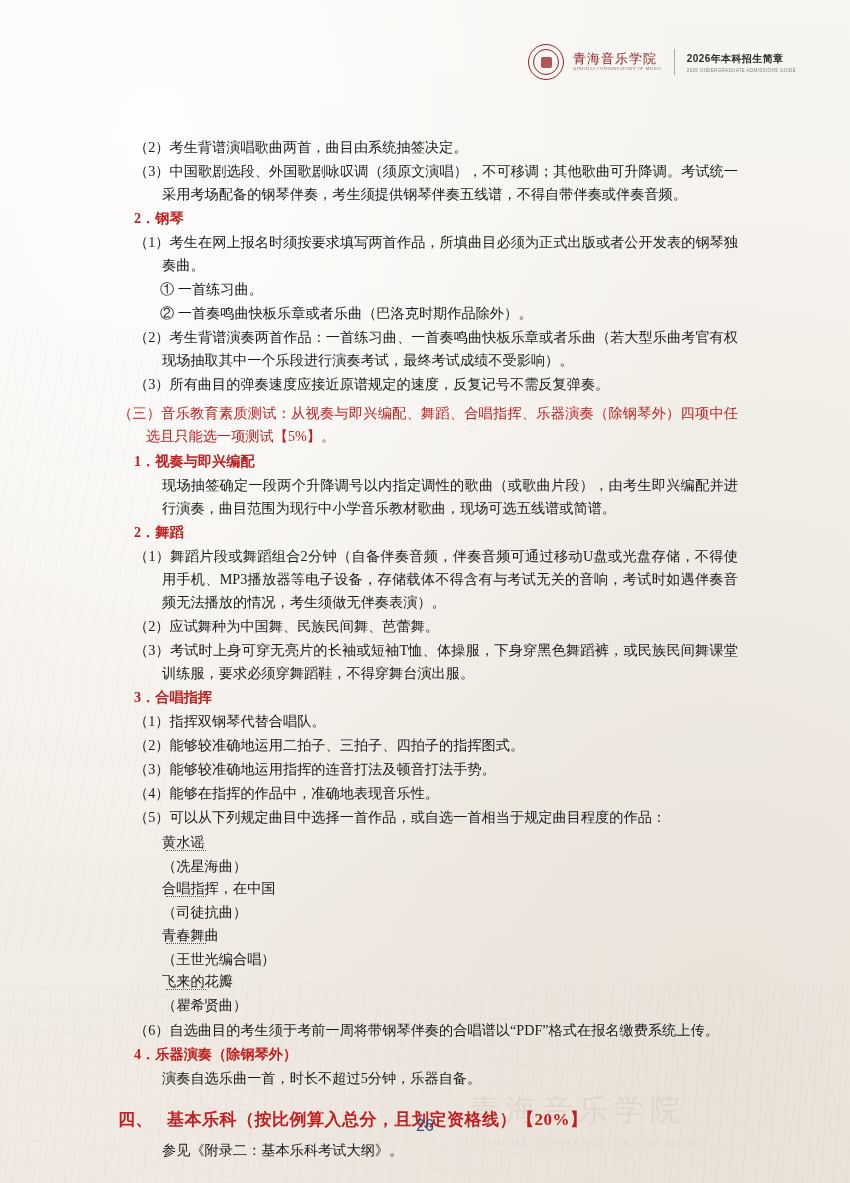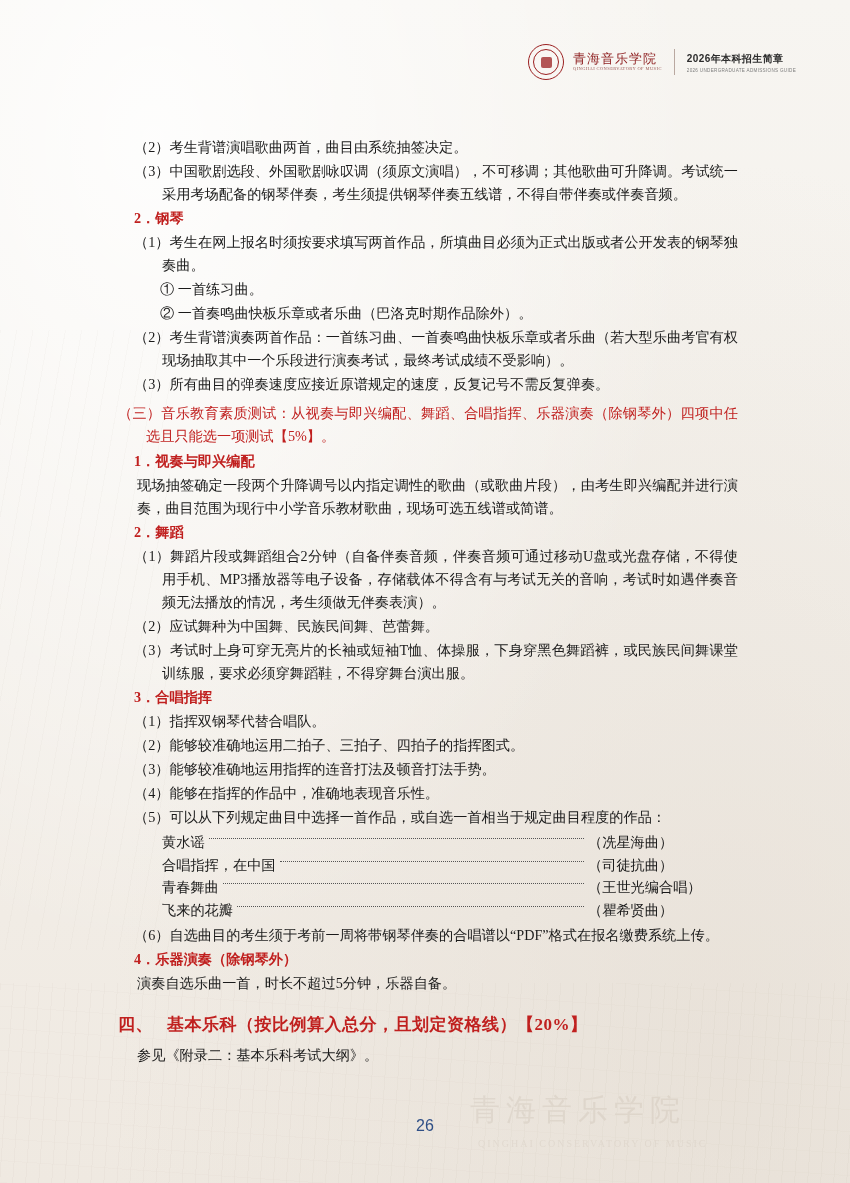--- a/index.html
+++ b/index.html
@@ -162,42 +162,43 @@
     padding-left: 28px;
     text-indent: -28px;
     margin-left: 16px;
   }
   .lvl1-sub {        
     padding-left: 22px;
     text-indent: -22px;
     margin-left: 42px;
   }
   .plain-indent {
-    margin-left: 19px;
+    margin-left: 44px;
     text-indent: 0;
   }
   .num-head {
     color: #c0201f;
     font-weight: bold;
     margin-left: 16px;
   }
   .sec-head {
     color: #c0201f;
     font-weight: normal;
     padding-left: 28px;
     text-indent: -28px;
     margin: 6px 0 2px 0;
   }
   .songs {
     margin: 2px 0 2px 44px;
   }
   .song-row {
     display: flex;
-    align-items: center;
+    align-items: flex-start;
     line-height: 1.6;
+    flex-direction: column;
   }
   .song-name {
     white-space: nowrap;
   }
   .song-dots {
     flex: 1;
     border-bottom: 1px dotted #555;
     transform: translateY(-4px);
     margin: 0 4px;
     min-width: 40px;

